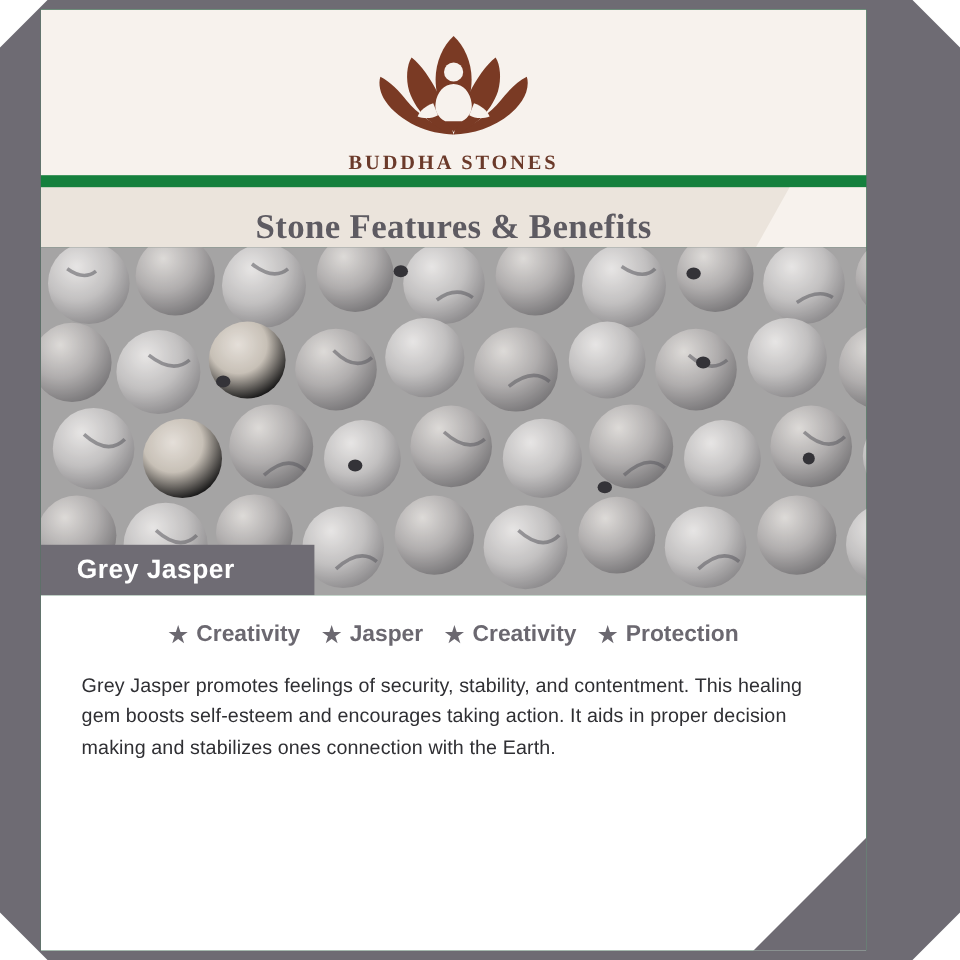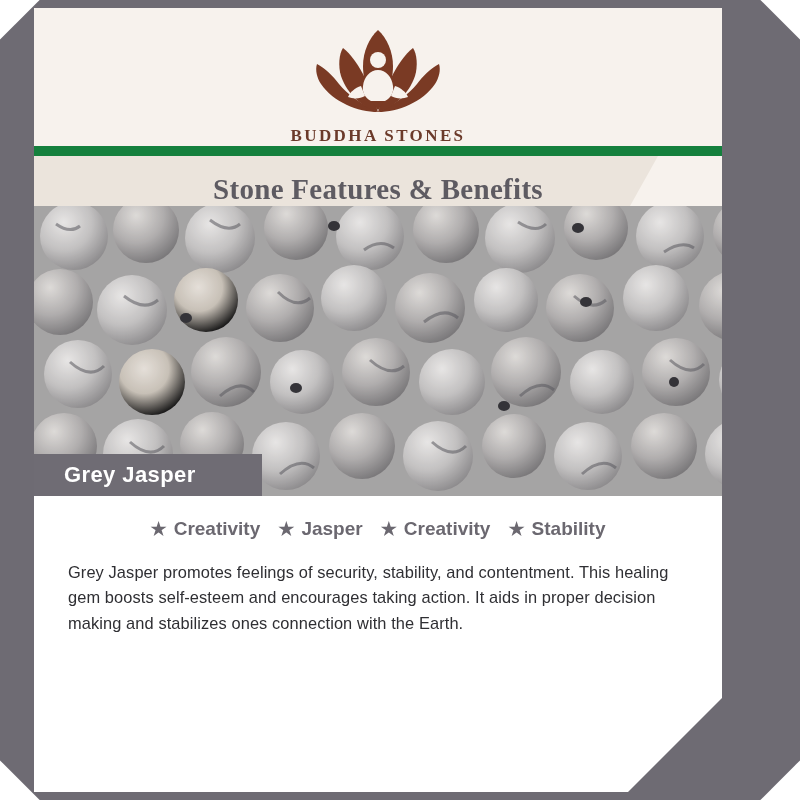--- a/index.html
+++ b/index.html
@@ -324,21 +324,21 @@
         <span class="kw">
           <span class="star">★</span>
           <span>Jasper</span>
         </span>
         <span class="kw">
           <span class="star">★</span>
           <span>Creativity</span>
         </span>
         <span class="kw">
           <span class="star">★</span>
-          <span>Stability</span>
+          <span>Protection</span>
         </span>
       </div>
 
       <p class="para">Grey Jasper promotes feelings of security, stability, and contentment. This healing gem boosts self-esteem and encourages taking action. It aids in proper decision making and stabilizes ones connection with the Earth.</p>
     </div>
 
     <div class="bottom-wedge"></div>
   </div>
 </div>
 

